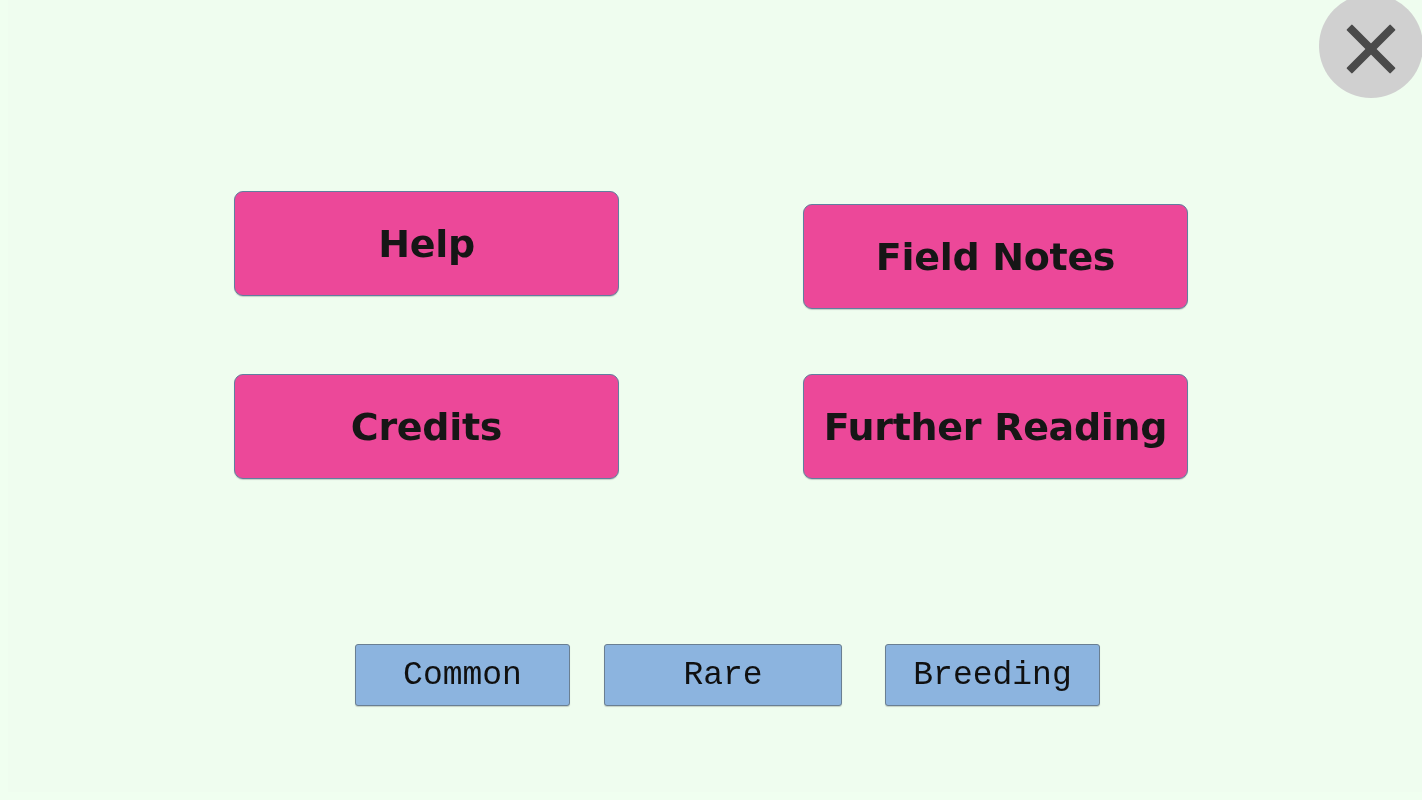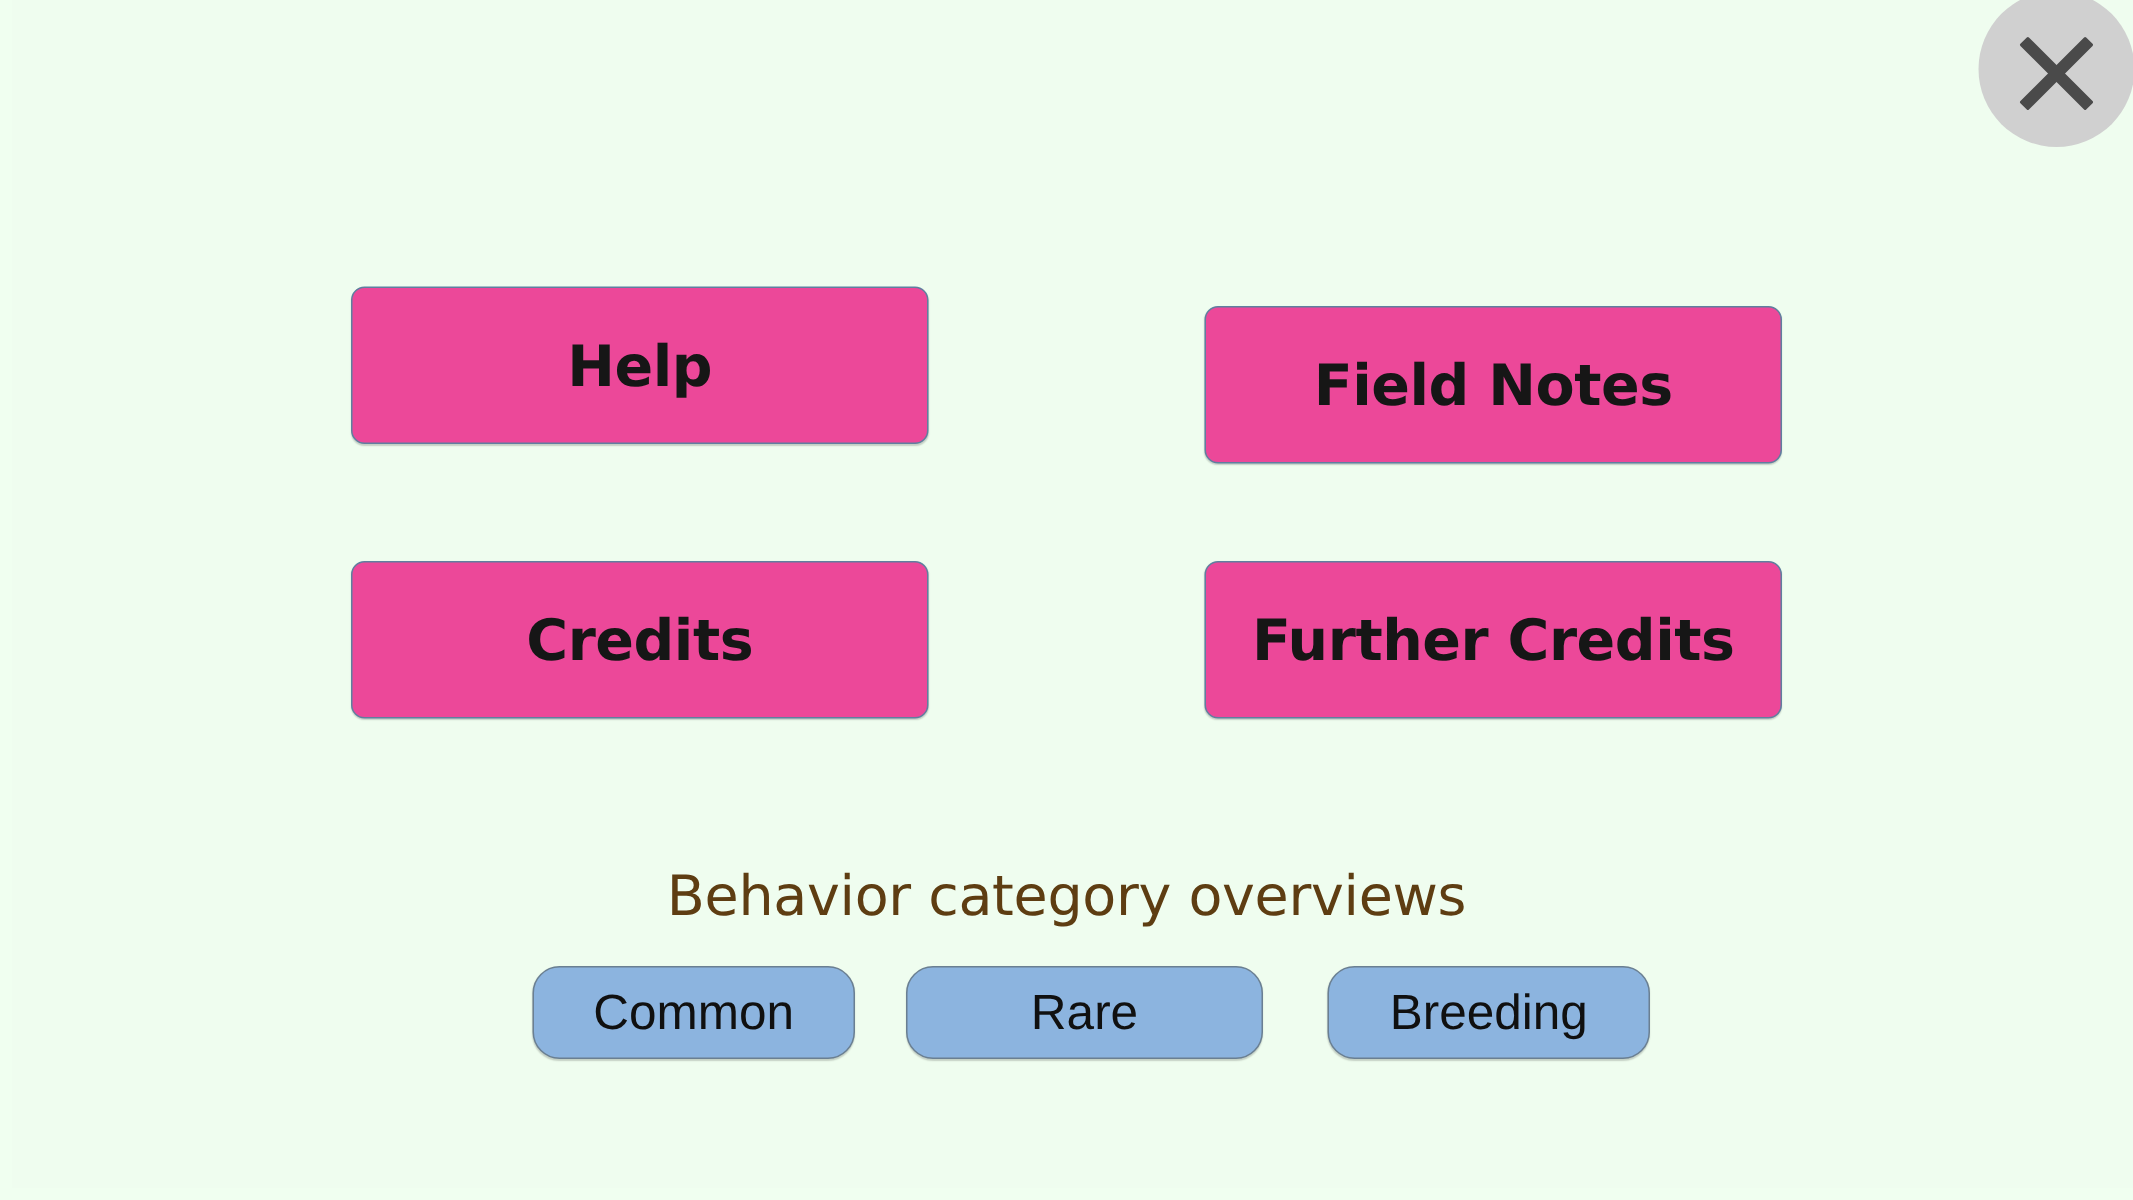--- a/index.html
+++ b/index.html
@@ -109,23 +109,23 @@
     white-space: nowrap;
   }
 
   
   .small-btn {
     position: absolute;
     top: 644px;
     height: 62px;
     background: #8cb4df;
     border: 1px solid #6a7f92;
-    border-radius: 18px;
+    border-radius: 3px;
     color: #101010;
-    font-family: Liberation Sans, sans-serif;
+    font-family: Liberation Mono, monospace;
     font-weight: normal;
     font-size: 33px;
     display: flex;
     align-items: center;
     justify-content: center;
     cursor: pointer;
     box-shadow: 0 1px 1px rgba(0,0,0,0.18);
     padding: 0 20px;
     box-sizing: border-box;
     white-space: nowrap;
@@ -144,23 +144,22 @@
   <button id="close-button">
     <span class="x-icon"></span>
   </button>
 
   <button class="big-btn" id="btn-help">Help</button>
 
   <button class="big-btn" id="btn-field-notes">Field Notes</button>
 
   <button class="big-btn" id="btn-credits">Credits</button>
 
-  <button class="big-btn" id="btn-further-read">Further Credits</button>
+  <button class="big-btn" id="btn-further-read">Further Reading</button>
 
-  <div id="section-heading">Behavior category overviews</div>
 
   <button class="small-btn" id="btn-common">Common</button>
 
   <button class="small-btn" id="btn-rare">Rare</button>
 
   <button class="small-btn" id="btn-breeding">Breeding</button>
 
 </div>
 
 </body></html>

